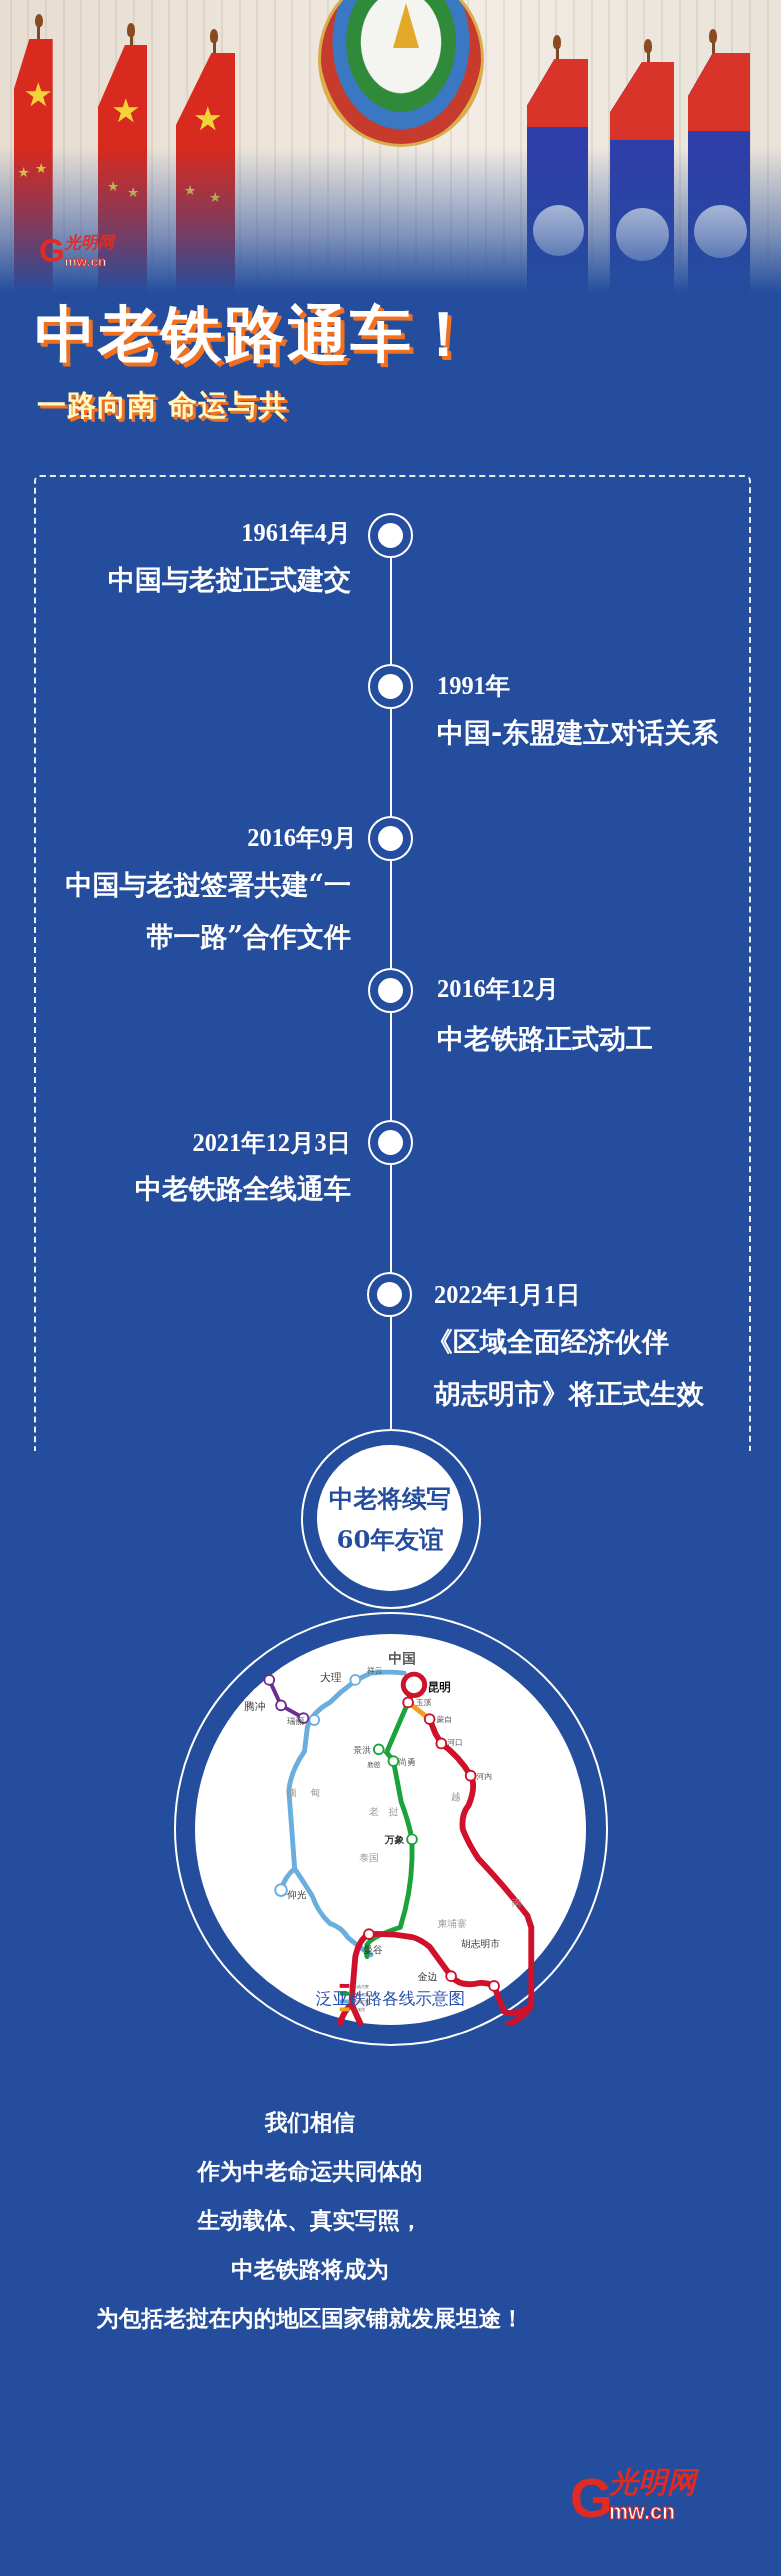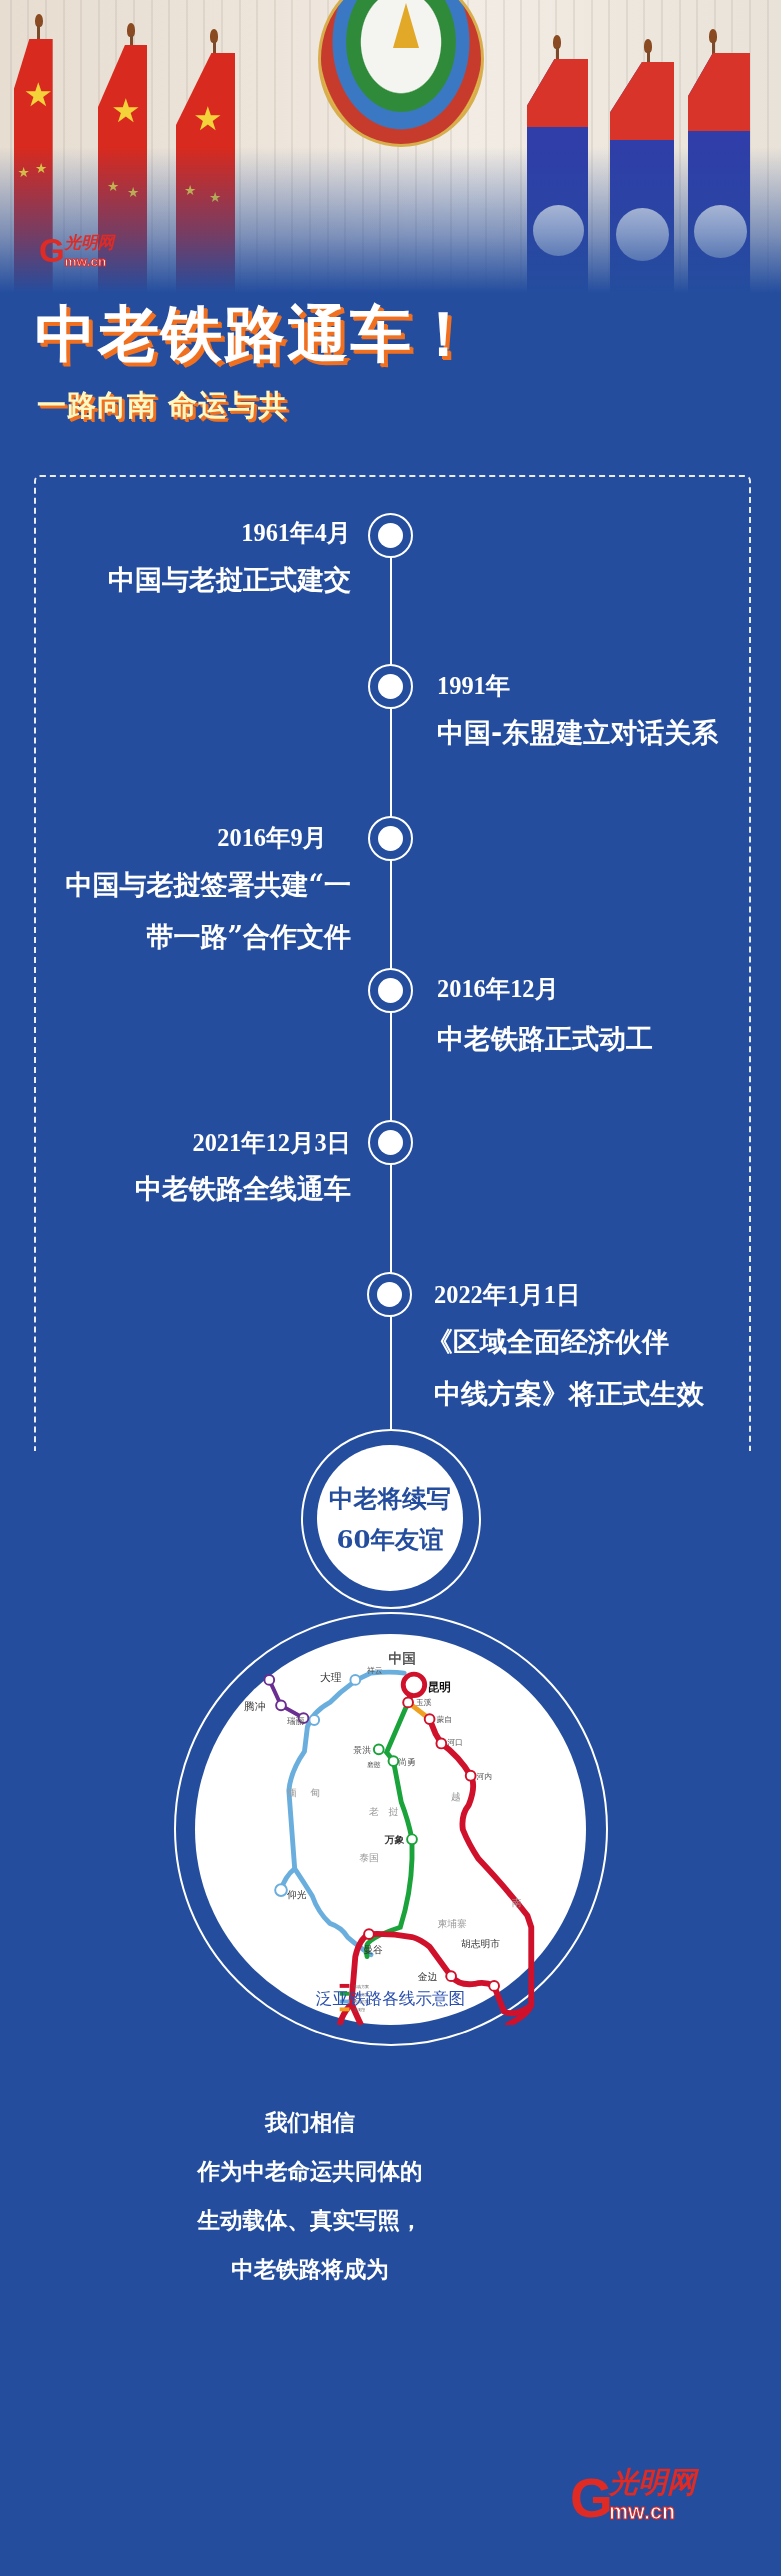--- a/index.html
+++ b/index.html
@@ -203,42 +203,42 @@
 </div>
 
 <div>
   <div class="node" style="left:368px;top:664px;"></div>
   <div class="ev-date right" style="left:437px;top:674px;">1991年</div>
   <div class="ev-desc right" style="left:437px;top:707px;">中国-东盟建立对话关系</div>
 </div>
 
 <div>
   <div class="node" style="left:368px;top:816px;"></div>
-  <div class="ev-date left" style="right:454px;top:826px;font-family:Liberation Serif, serif;">2016年9月</div>
+  <div class="ev-date left" style="right:424px;top:826px;font-family:Liberation Serif, serif;">2016年9月</div>
   <div class="ev-desc left" style="right:430px;top:859px;">中国与老挝签署共建“一</div>
   <div class="ev-desc left" style="right:430px;top:911px;">带一路”合作文件</div>
 </div>
 
 <div>
   <div class="node" style="left:368px;top:968px;"></div>
   <div class="ev-date right" style="left:437px;top:977px;">2016年12月</div>
   <div class="ev-desc right" style="left:437px;top:1013px;">中老铁路正式动工</div>
 </div>
 
 <div>
   <div class="node" style="left:368px;top:1120px;"></div>
   <div class="ev-date left" style="right:430px;top:1131px;">2021年12月3日</div>
   <div class="ev-desc left" style="right:430px;top:1163px;">中老铁路全线通车</div>
 </div>
 
 <div>
   <div class="node" style="left:367px;top:1272px;"></div>
   <div class="ev-date right" style="left:434px;top:1283px;">2022年1月1日</div>
   <div class="ev-desc right" style="left:426px;top:1316px;">《区域全面经济伙伴</div>
-  <div class="ev-desc right" style="left:434px;top:1368px;">中线方案》将正式生效</div>
+  <div class="ev-desc right" style="left:434px;top:1368px;">胡志明市》将正式生效</div>
 </div>
 
 <div class="ring" style="left:301px;top:1429px;width:180px;height:180px;"></div>
 <div class="disc" style="left:317px;top:1445px;width:146px;height:146px;"></div>
 <div class="friend-text">
   <div>中老将续写</div>
   <div>60年友谊</div>
 </div>
 
 <div class="ring" style="left:174px;top:1612px;width:434px;height:434px;"></div>
@@ -324,20 +324,21 @@
     <text x="162" y="386" font-size="4" fill="#666">玉溪段</text>
   </g>
 </svg>
 <div class="map-title">泛亚铁路各线示意图</div>
 
 <div class="closing">
   <div>我们相信</div>
   <div>作为中老命运共同体的</div>
   <div>生动载体、真实写照，</div>
   <div>中老铁路将成为</div>
+  <div>为包括老挝在内的地区国家铺就发展坦途！</div>
 </div>
 
 <div class="logo" style="left:570px;top:2471px;width:176px;height:59px;">
   <span class="g" style="font-size:55px;top:0;">G</span>
   <span class="cn" style="left:39px;top:-7.8px;font-size:29px;">光明网</span>
   <span class="en" style="left:39px;top:29px;font-size:21.5px;">mw.cn</span>
 </div>
 
 
 </body></html>

